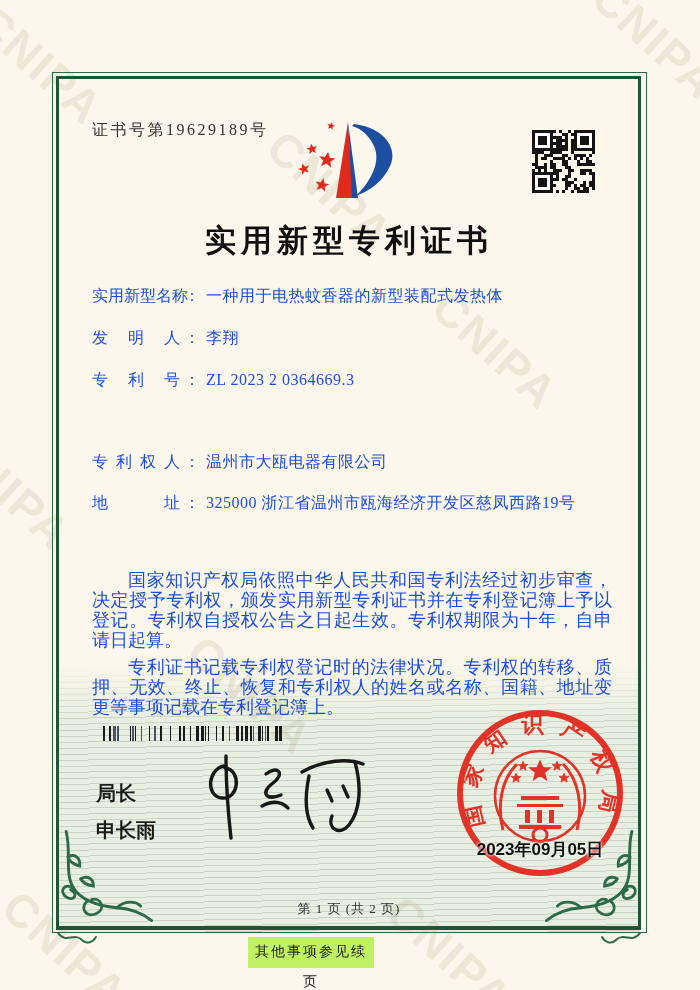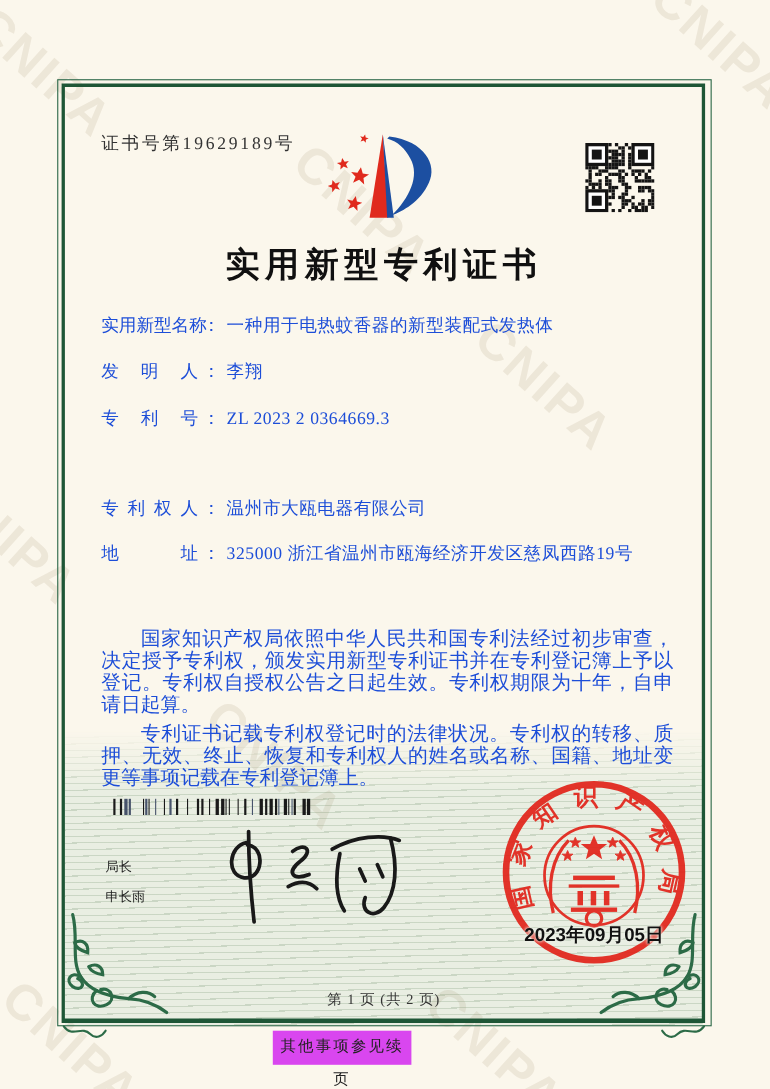--- a/index.html
+++ b/index.html
@@ -42,33 +42,33 @@
   .pair2{position:absolute;left:276px;top:0;}
   .pair2 .plabel{letter-spacing:2px;}
 
   .paras{position:absolute;left:92px;top:570px;width:520px;}
   .paras p{margin:0 0 7px 0;font-size:18px;line-height:20px;color:#1d4ed8;
            text-indent:2em;text-align:justify;}
 
   .barcode{position:absolute;left:100px;top:726px;}
 
   .director{position:absolute;left:96px;top:780px;font-family:"Liberation Sans","DejaVu Sans",sans-serif;
-            font-size:12px;color:#1d1d1d;}
+            font-size:20px;color:#1d1d1d;font-weight:bold;}
   .director div{margin-bottom:10px;}
   .signature{position:absolute;left:196px;top:750px;}
 
   .seal{position:absolute;left:455px;top:708px;}
   .seal-date{position:absolute;left:450px;top:838px;width:180px;text-align:center;
              font-family:"Liberation Sans","DejaVu Sans",sans-serif;
              font-size:17px;font-weight:700;color:#111;
              text-shadow:0 0 3px #eef1e8,0 0 3px #eef1e8;}
 
   .page-num{position:absolute;left:56px;top:900px;width:586px;text-align:center;
             font-size:13px;letter-spacing:1px;color:#333;}
-  .note{position:absolute;left:248px;top:937px;width:126px;height:31px;background:#d946ef;
+  .note{position:absolute;left:248px;top:937px;width:126px;height:31px;background:#bef264;
         text-align:center;font-size:14px;letter-spacing:2px;color:#222;line-height:30px;z-index:5;}
 </style>
 </head>
 <body>
 
 <div class="page">
 
   <div class="band"></div>
 
   <span class="wm" style="left:40px;top:65px">CNIPA</span>

